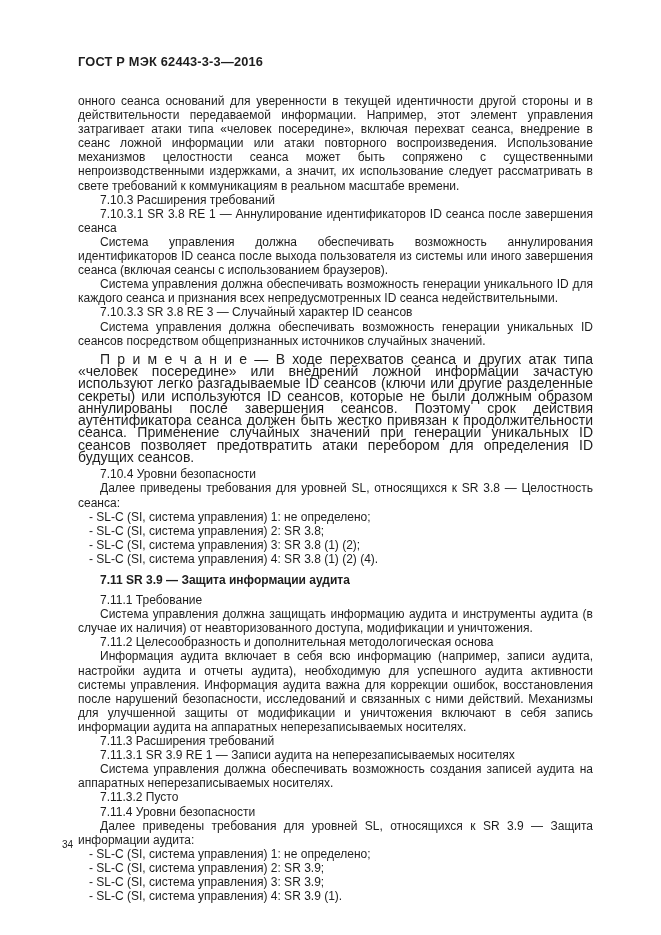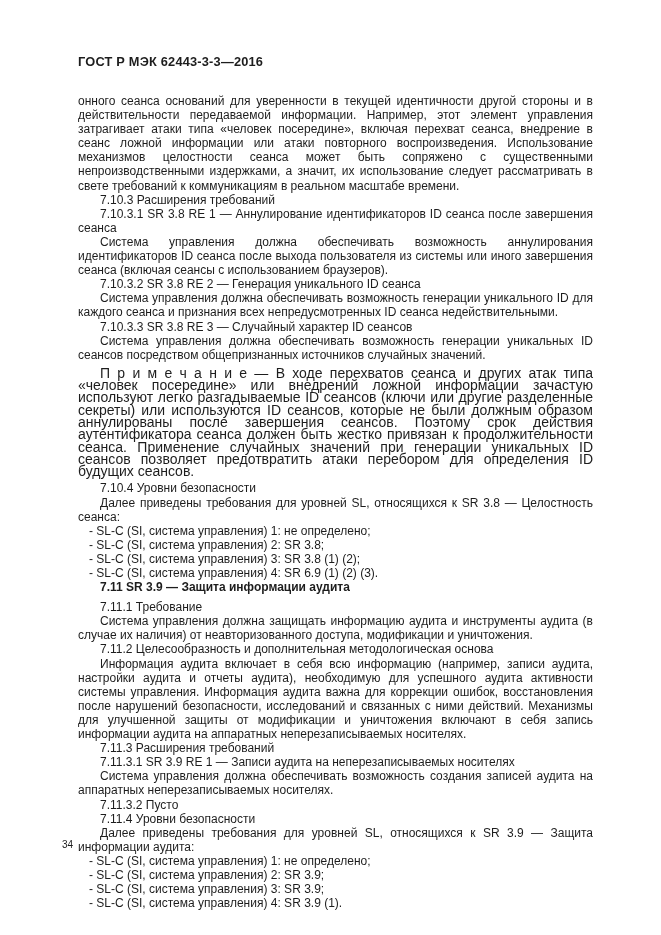--- a/index.html
+++ b/index.html
@@ -39,20 +39,21 @@
   .doc-body p.h {
     font-weight: 400;
     text-indent: 22px;
     text-align: left;
   }
   
   .doc-body p.hs {
     font-weight: 700;
     text-indent: 22px;
     text-align: left;
+    margin-top: 7px;
     margin-bottom: 6px;
   }
   
   .doc-body p.li {
     padding-left: 11px;
     text-indent: 0;
     text-align: left;
   }
   
   .doc-body p.note {
@@ -74,31 +75,30 @@
 <body>
 
 <div class="page">
   <div class="running-header">ГОСТ Р МЭК 62443-3-3—2016</div>
 
   <div class="doc-body" id="doc-body">
       <p class="pc">онного сеанса оснований для уверенности в текущей идентичности другой стороны и в действительности передаваемой информации. Например, этот элемент управления затрагивает атаки типа «человек посередине», включая перехват сеанса, внедрение в сеанс ложной информации или атаки повторного воспроизведения. Использование механизмов целостности сеанса может быть сопряжено с существенными непроизводственными издержками, а значит, их использование следует рассматривать в свете требований к коммуникациям в реальном масштабе времени.</p>
       <p class="h">7.10.3 Расширения требований</p>
       <p class="p">7.10.3.1 SR 3.8 RE 1 — Аннулирование идентификаторов ID сеанса после завершения сеанса</p>
       <p class="p">Система управления должна обеспечивать возможность аннулирования идентификаторов ID сеанса после выхода пользователя из системы или иного завершения сеанса (включая сеансы с использованием браузеров).</p>
-      <p class="p">7.10.3.2 SR 3.8 RE 2 — Генерация уникального ID сеанса</p>
       <p class="p">Система управления должна обеспечивать возможность генерации уникального ID для каждого сеанса и признания всех непредусмотренных ID сеанса недействительными.</p>
       <p class="p">7.10.3.3 SR 3.8 RE 3 — Случайный характер ID сеансов</p>
       <p class="p">Система управления должна обеспечивать возможность генерации уникальных ID сеансов посредством общепризнанных источников случайных значений.</p>
       <p class="note">П р и м е ч а н и е — В ходе перехватов сеанса и других атак типа «человек посередине» или внедрений ложной информации зачастую используют легко разгадываемые ID сеансов (ключи или другие разделенные секреты) или используются ID сеансов, которые не были должным образом аннулированы после завершения сеансов. Поэтому срок действия аутентификатора сеанса должен быть жестко привязан к продолжительности сеанса. Применение случайных значений при генерации уникальных ID сеансов позволяет предотвратить атаки перебором для определения ID будущих сеансов.</p>
       <p class="h">7.10.4 Уровни безопасности</p>
       <p class="p">Далее приведены требования для уровней SL, относящихся к SR 3.8 — Целостность сеанса:</p>
       <p class="li">- SL-C (SI, система управления) 1: не определено;</p>
       <p class="li">- SL-C (SI, система управления) 2: SR 3.8;</p>
       <p class="li">- SL-C (SI, система управления) 3: SR 3.8 (1) (2);</p>
-      <p class="li">- SL-C (SI, система управления) 4: SR 6.9 (1) (2) (3).</p>
+      <p class="li">- SL-C (SI, система управления) 4: SR 3.8 (1) (2) (4).</p>
       <p class="hs">7.11 SR 3.9 — Защита информации аудита</p>
       <p class="h">7.11.1 Требование</p>
       <p class="p">Система управления должна защищать информацию аудита и инструменты аудита (в случае их наличия) от неавторизованного доступа, модификации и уничтожения.</p>
       <p class="h">7.11.2 Целесообразность и дополнительная методологическая основа</p>
       <p class="p">Информация аудита включает в себя всю информацию (например, записи аудита, настройки аудита и отчеты аудита), необходимую для успешного аудита активности системы управления. Информация аудита важна для коррекции ошибок, восстановления после нарушений безопасности, исследований и связанных с ними действий. Механизмы для улучшенной защиты от модификации и уничтожения включают в себя запись информации аудита на аппаратных неперезаписываемых носителях.</p>
       <p class="h">7.11.3 Расширения требований</p>
       <p class="p">7.11.3.1 SR 3.9 RE 1 — Записи аудита на неперезаписываемых носителях</p>
       <p class="p">Система управления должна обеспечивать возможность создания записей аудита на аппаратных неперезаписываемых носителях.</p>
       <p class="p">7.11.3.2 Пусто</p>
       <p class="h">7.11.4 Уровни безопасности</p>

